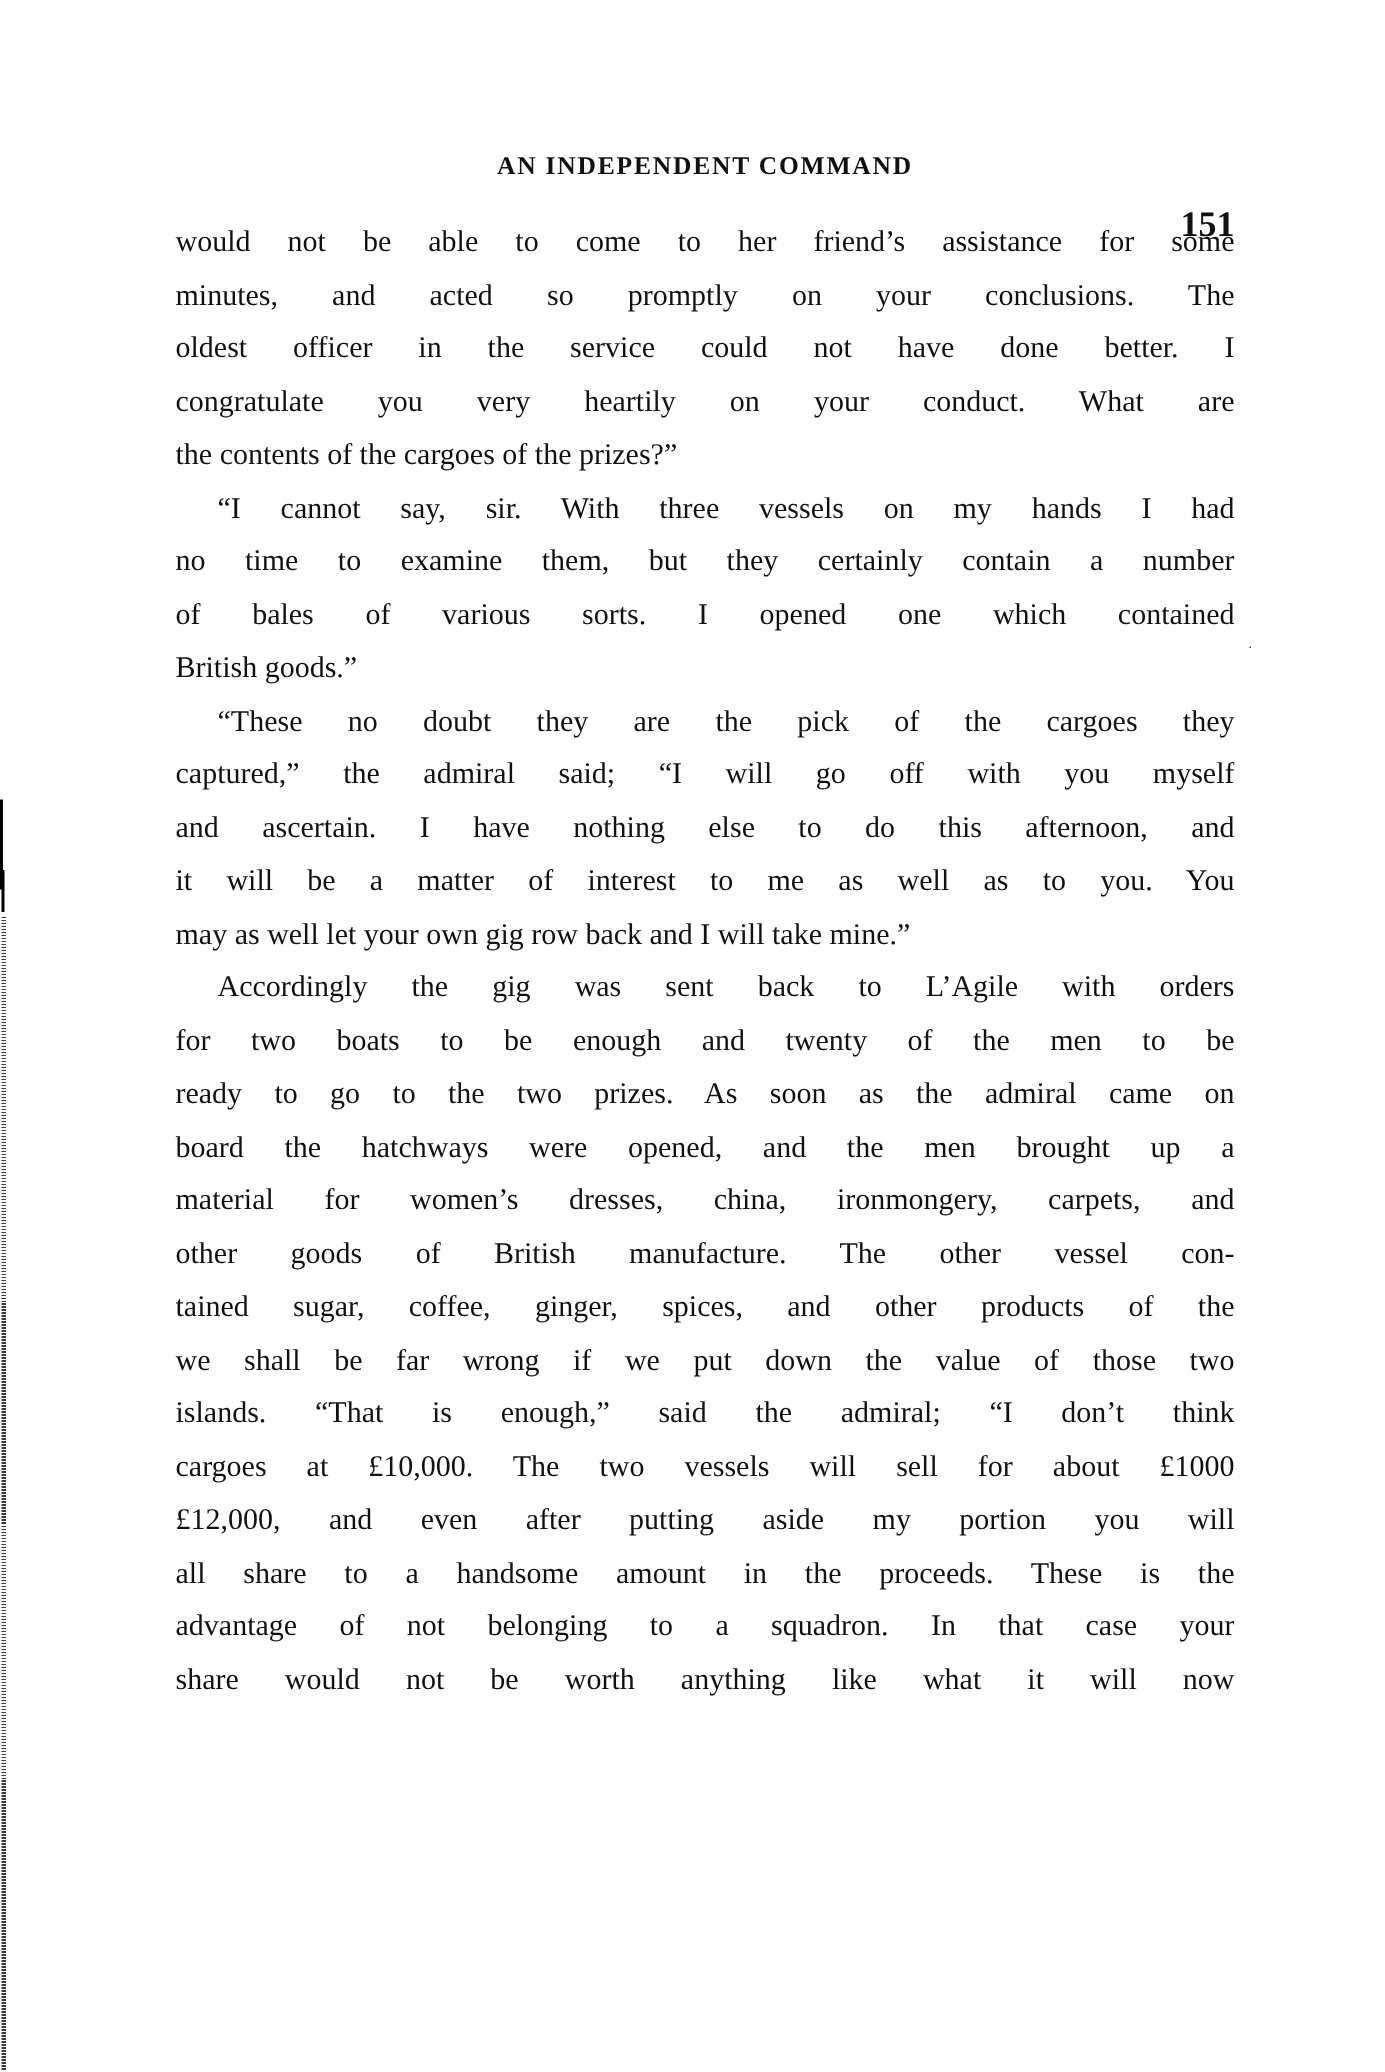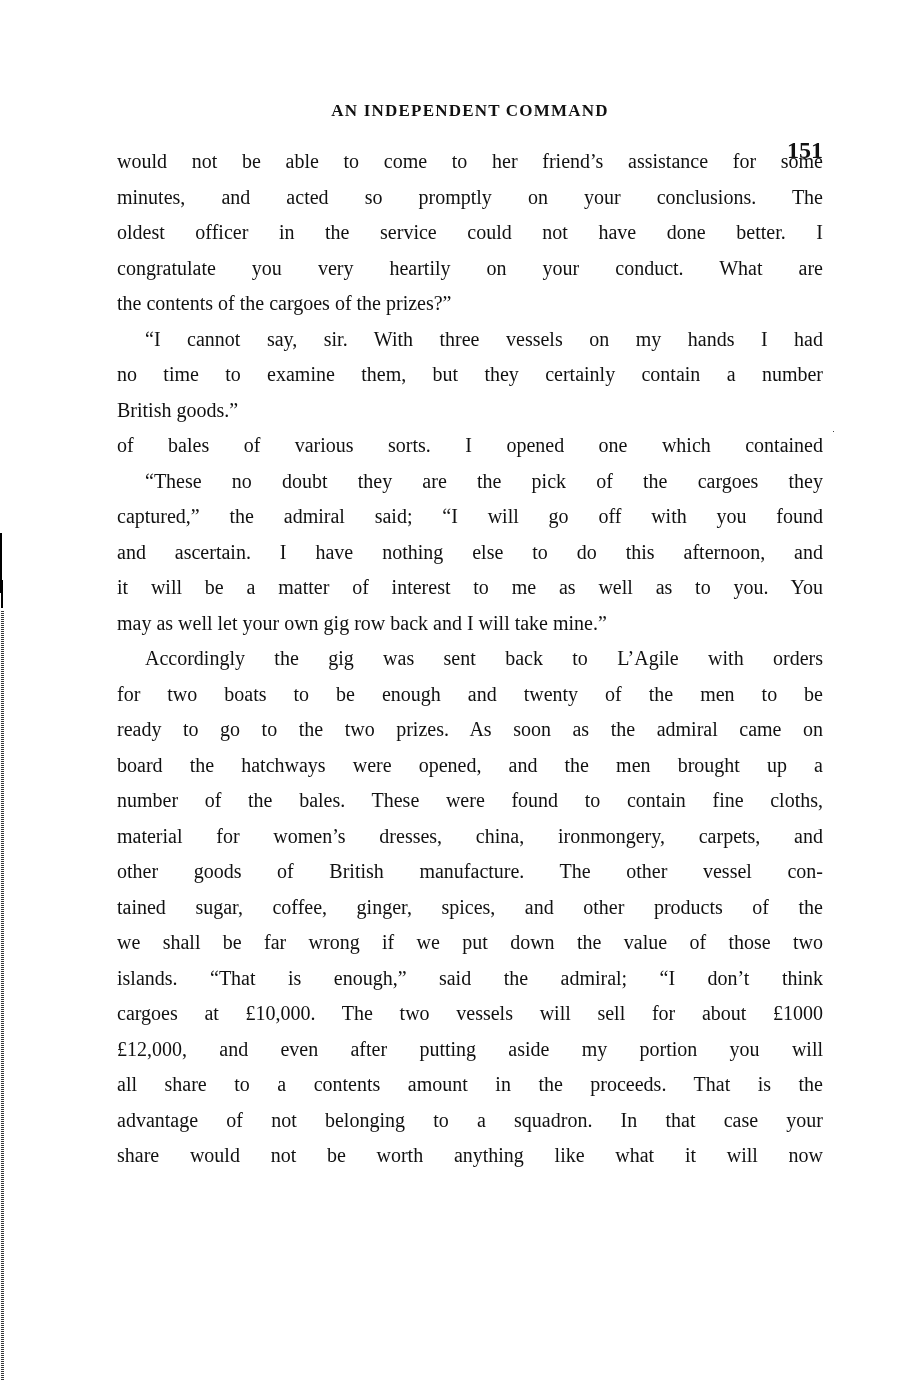--- a/index.html
+++ b/index.html
@@ -116,42 +116,41 @@
 
   <div class="body-text">
     <span class="line">would not be able to come to her friend’s assistance for some</span>
     <span class="line">minutes, and acted so promptly on your conclusions.  The</span>
     <span class="line">oldest officer in the service could not have done better.  I</span>
     <span class="line">congratulate you very heartily on your conduct.  What are</span>
     <span class="line last">the contents of the cargoes of the prizes?”</span>
 
     <span class="line indent">“I cannot say, sir.  With three vessels on my hands I had</span>
     <span class="line">no time to examine them, but they certainly contain a number</span>
+    <span class="line">of bales of various sorts.  I opened one which contained</span>
     <span class="line last">British goods.”</span>
-    <span class="line">of bales of various sorts.  I opened one which contained</span>
 
     <span class="line indent">“These no doubt they are the pick of the cargoes they</span>
-    <span class="line">captured,” the admiral said; “I will go off with you found</span>
+    <span class="line">captured,” the admiral said; “I will go off with you myself</span>
     <span class="line">and ascertain.  I have nothing else to do this afternoon, and</span>
     <span class="line">it will be a matter of interest to me as well as to you.  You</span>
     <span class="line last">may as well let your own gig row back and I will take mine.”</span>
 
     <span class="line indent"><span>Accordingly the gig was sent back to </span><span class="ital">L’Agile</span><span> with orders</span></span>
     <span class="line">for two boats to be enough and twenty of the men to be</span>
     <span class="line">ready to go to the two prizes.  As soon as the admiral came on</span>
     <span class="line">board the hatchways were opened, and the men brought up a</span>
-    <span class="line">number of the bales.  These were found to contain fine cloths,</span>
     <span class="line">material for women’s dresses, china, ironmongery, carpets, and</span>
     <span class="line">other goods of British manufacture.  The other vessel con-</span>
     <span class="line">tained sugar, coffee, ginger, spices, and other products of the</span>
     <span class="line">we shall be far wrong if we put down the value of those two</span>
     <span class="line">islands.  “That is enough,” said the admiral; “I don’t think</span>
     <span class="line">cargoes at £10,000.  The two vessels will sell for about £1000</span>
     <span class="line">£12,000, and even after putting aside my portion you will</span>
-    <span class="line">all share to a contents amount in the proceeds.  That is the</span>
+    <span class="line">all share to a handsome amount in the proceeds.  These is the</span>
     <span class="line">advantage of not belonging to a squadron.  In that case your</span>
     <span class="line">share would not be worth anything like what it will now</span>
   </div>
 
   <div class="scan-edge-solid"></div>
   <div class="scan-edge-solid2"></div>
   <div class="scan-edge-dotted"></div>
   <div class="speck"></div>
 </div>
 

